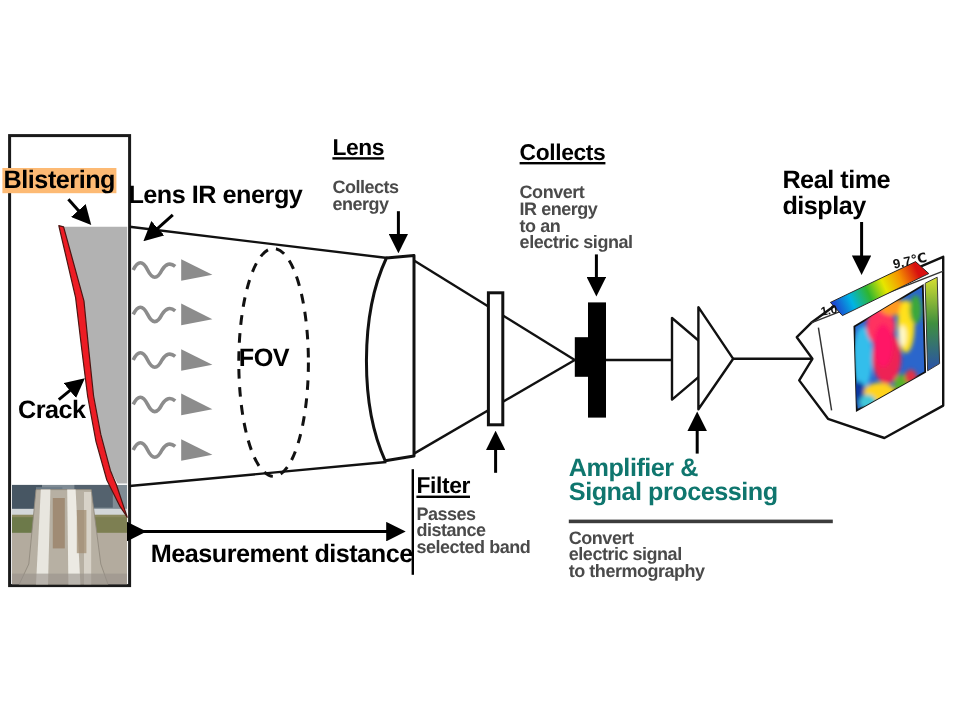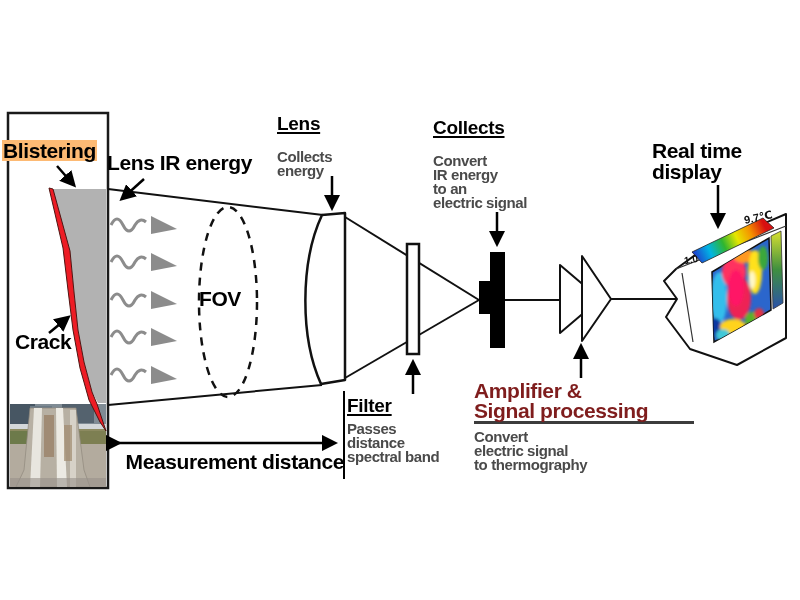--- a/index.html
+++ b/index.html
@@ -7,22 +7,22 @@
        font-family:"Liberation Sans","DejaVu Sans",sans-serif;}
   #stage{position:relative;width:800px;height:600px;background:#fff;}
   #diagram-svg{position:absolute;left:0;top:0;}
   .lbl{position:absolute;font-weight:bold;color:#000;white-space:nowrap;}
   .t-main{font-size:21px;line-height:21px;letter-spacing:-0.4px;}
   .blk{position:absolute;text-align:left;font-weight:bold;}
   .t-head{font-size:19px;line-height:20px;color:#000;text-decoration:underline;
           text-decoration-thickness:2px;text-underline-offset:2px;letter-spacing:-0.3px;}
   .t-sub{font-size:15px;line-height:14px;color:#4a4a4a;letter-spacing:-0.4px;margin-top:16px;}
   .t-sub div{padding:0;}
-  .amp-title{font-size:21px;line-height:20px;color:#7f1d1d;letter-spacing:-0.4px;
-             border-bottom:3px solid #3c3c3c;padding-bottom:0;}
+  .amp-title{font-size:21px;line-height:20px;color:#0f766e;letter-spacing:-0.4px;
+             border-bottom:3px solid #3c3c3c;padding-bottom:12px;}
   .t-tiny{position:absolute;font-weight:bold;color:#111;}
 </style>
 </head>
 <body>
 
 <div id="stage">
 
 <svg id="diagram-svg" width="800" height="600" viewBox="0 0 800 600">
   <defs>
     <marker id="ah" viewBox="0 0 8 8" markerWidth="6.5" markerHeight="6.5" refX="5" refY="4" orient="auto">
@@ -196,21 +196,21 @@
     <div>to an</div>
     <div>electric signal</div>
   </div>
 </div>
 
 <div class="blk" style="left:347px;top:396px;width:130px;">
   <div class="t-head">Filter</div>
   <div class="t-sub" style="margin-top:6px;">
     <div>Passes</div>
     <div>distance</div>
-    <div>spectral band</div>
+    <div>selected band</div>
   </div>
 </div>
 
 <div class="blk" style="left:474px;top:381px;width:220px;">
   <div class="amp-title">
     <div>Amplifier &amp;</div>
     <div>Signal processing</div>
   </div>
   <div class="t-sub" style="margin-top:6px;">
     <div>Convert</div>

